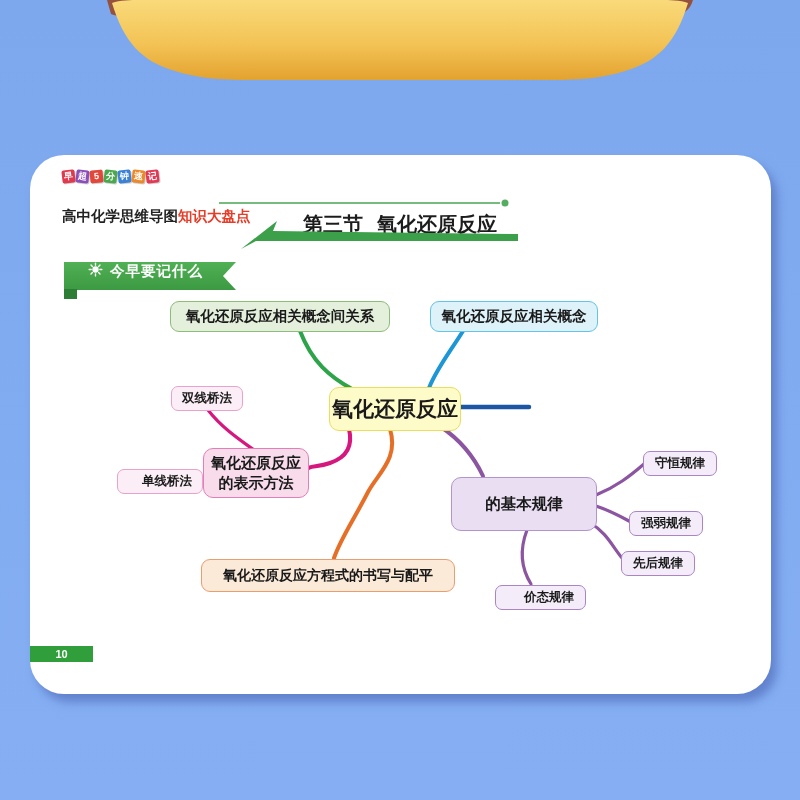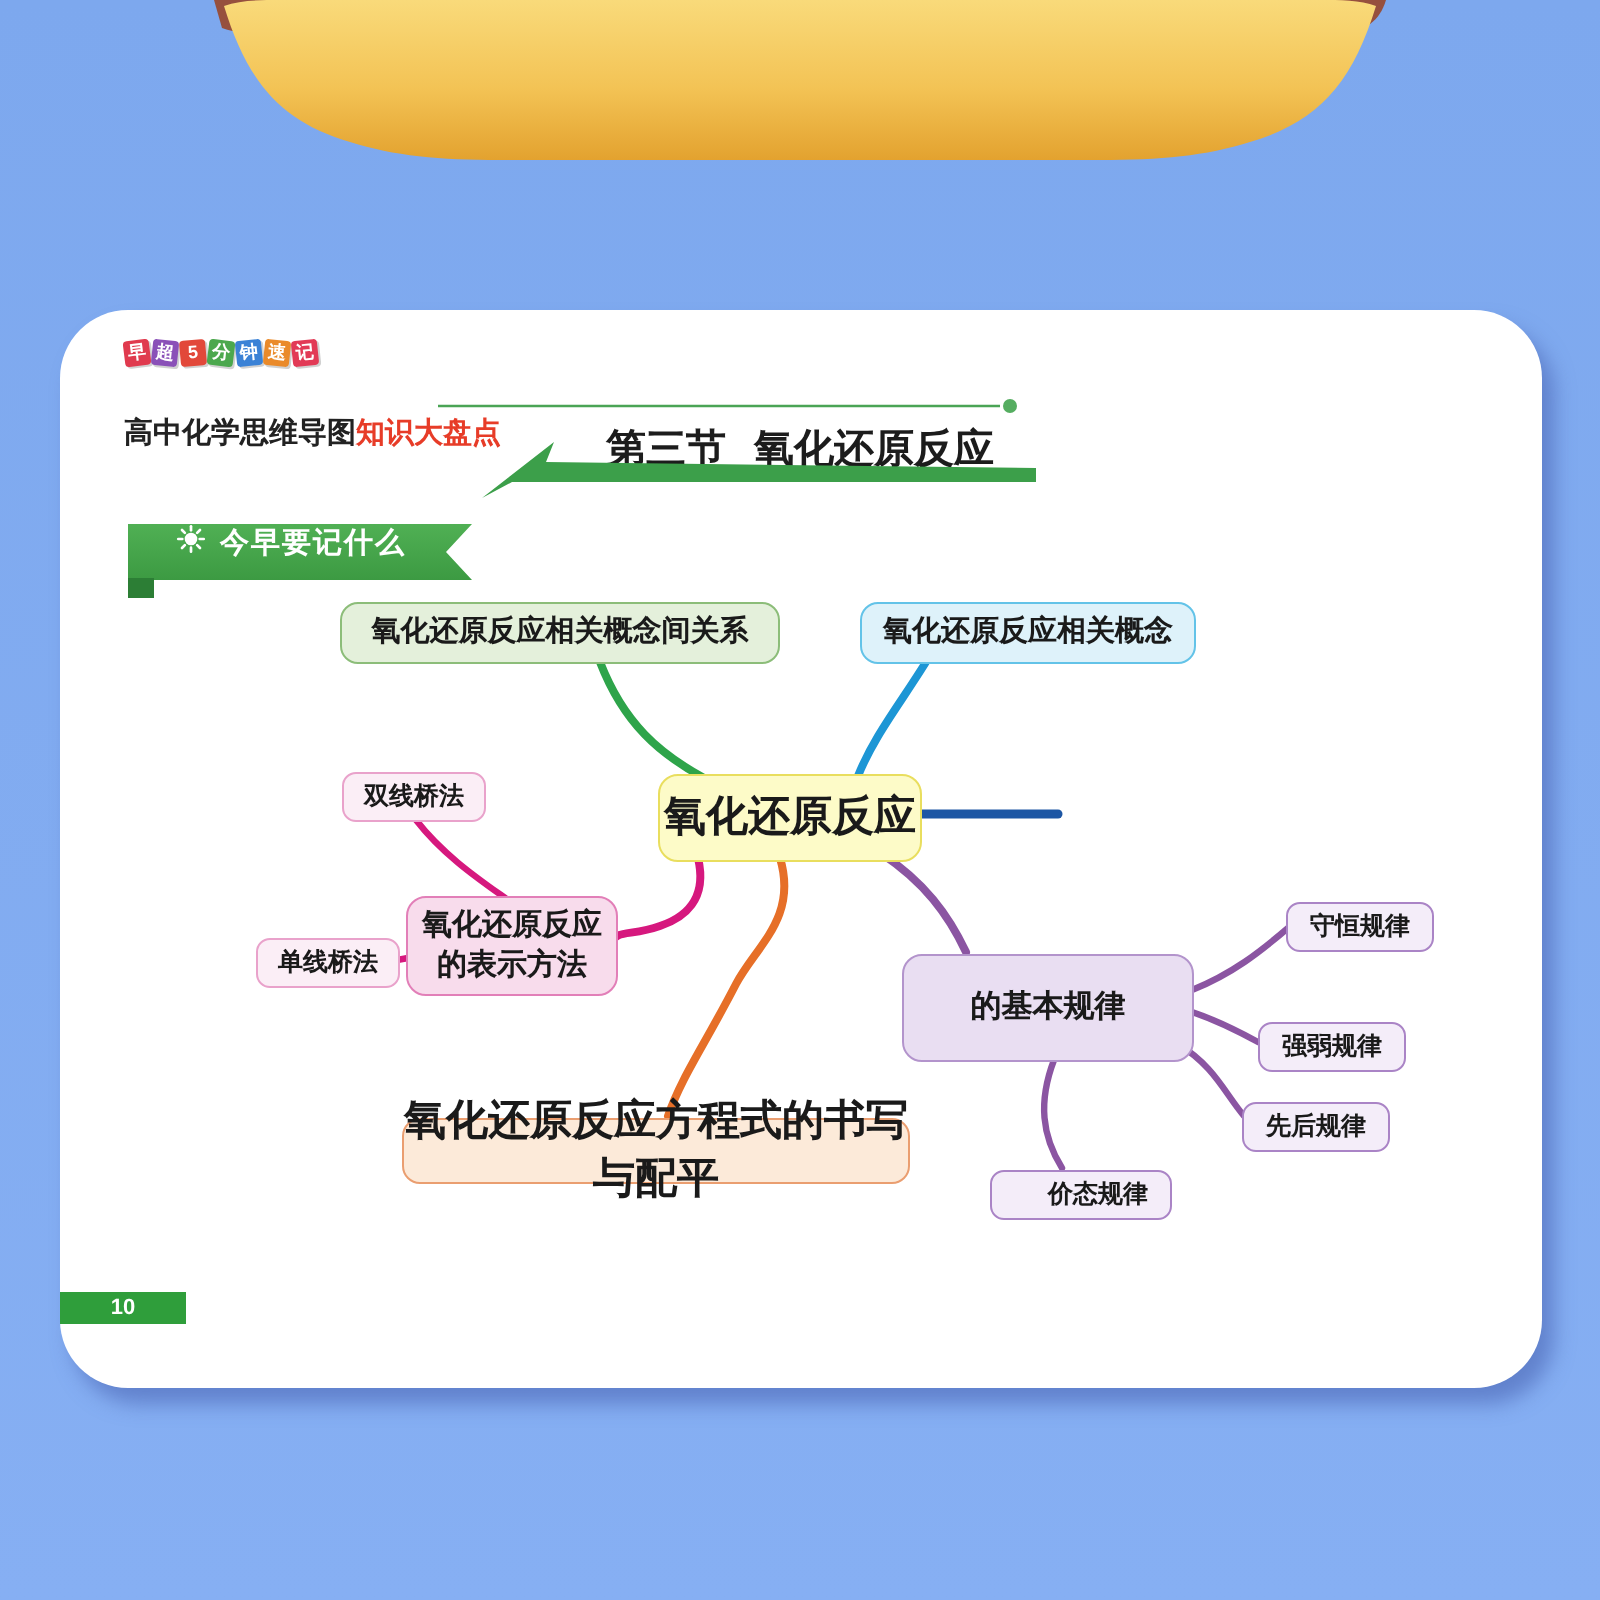--- a/index.html
+++ b/index.html
@@ -49,30 +49,30 @@
     background:#def2fa;border-color:#63c3e8;}
   .n-center{left:329px;top:387px;width:130px;height:42px;font-size:21px;font-weight:bold;
     background:#fdfbc8;border-color:#e9de5e;border-radius:10px;}
   .n-right{left:528px;top:391px;width:201px;height:31px;font-size:16px;font-weight:bold;
     background:#e4e8f6;border-color:#8c96c4;}
   .n-pink-main{left:203px;top:448px;width:104px;height:48px;font-size:15px;font-weight:bold;
     background:#f8dcec;border-color:#e27fb8;border-radius:10px;}
   .n-pink-sub{width:70px;height:23px;font-size:12.5px;font-weight:bold;
     background:#fbeef6;border-color:#e9a2cb;border-radius:7px;}
   .n-dual{left:171px;top:386px;}
-  .n-single{left:128px;top:469px;}
+  .n-single{left:117px;top:469px;padding-left:14px;}
   .n-purple-main{left:451px;top:477px;width:144px;height:52px;font-size:15.5px;font-weight:bold;
     background:#e9def2;border-color:#b394cc;border-radius:10px;}
   .n-purple-sub{width:72px;height:23px;font-size:12.5px;font-weight:bold;
     background:#f4edf9;border-color:#aa84c6;border-radius:7px;}
   .n-shouheng{left:643px;top:451px;text-align:center;}
   .n-qiangruo{left:629px;top:511px;}
   .n-xianhou{left:621px;top:551px;}
   .n-jiatai{left:495px;top:585px;padding-left:17px;}
-  .n-orange{left:201px;top:559px;width:252px;height:31px;font-size:21px;font-weight:bold;
+  .n-orange{left:201px;top:559px;width:252px;height:31px;font-size:14px;font-weight:bold;
     background:#fcead9;border-color:#ea9e70;}
   
   .page-bar{position:absolute;left:30px;top:646px;width:63px;height:16px;background:#2f9e3b;
     color:#fff;font-size:11px;font-weight:bold;text-align:center;line-height:16px;z-index:7;}
 </style>
 </head>
 <body>
 
 <div class="page">
 

